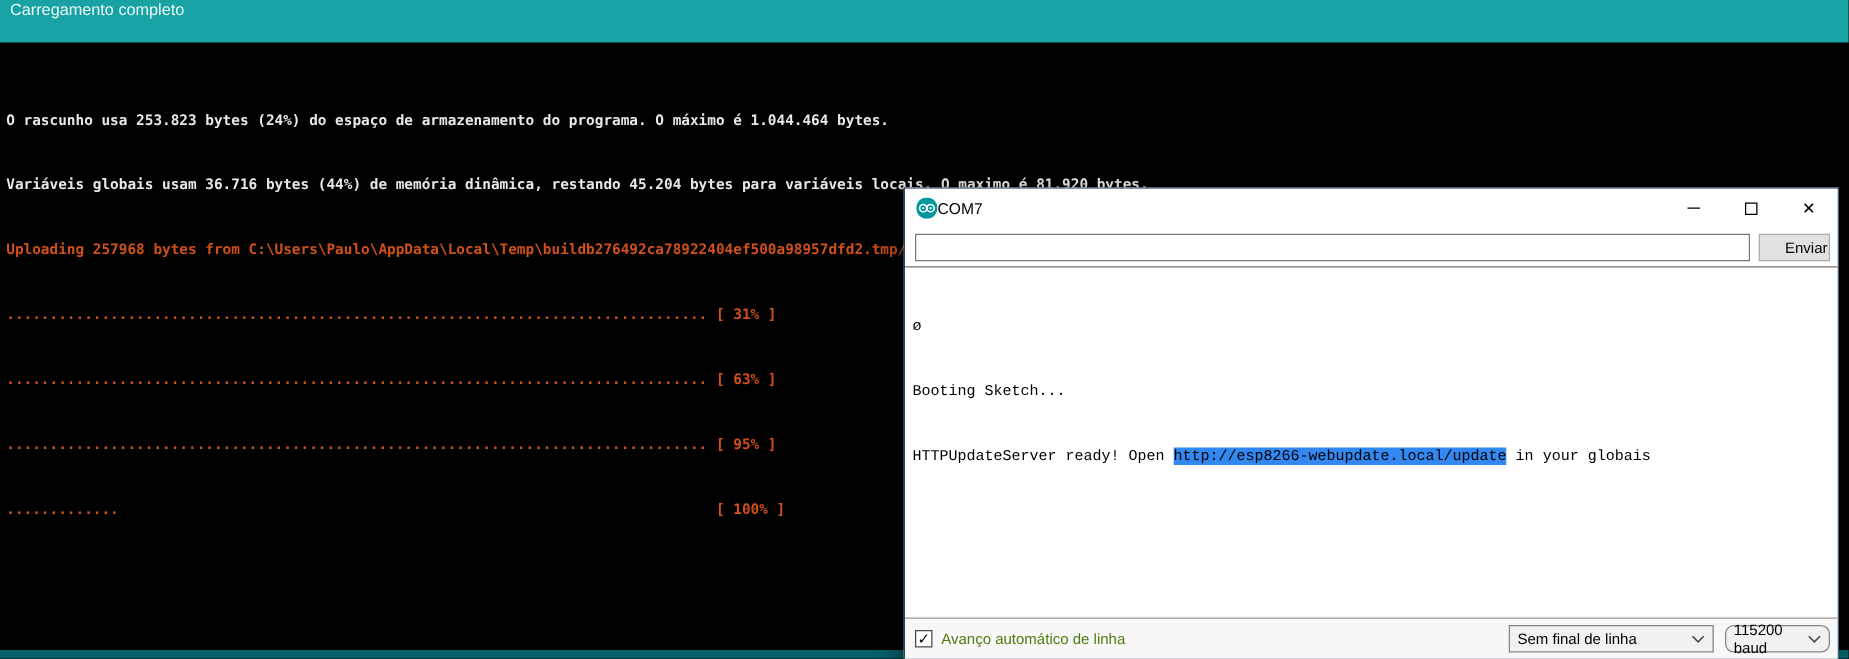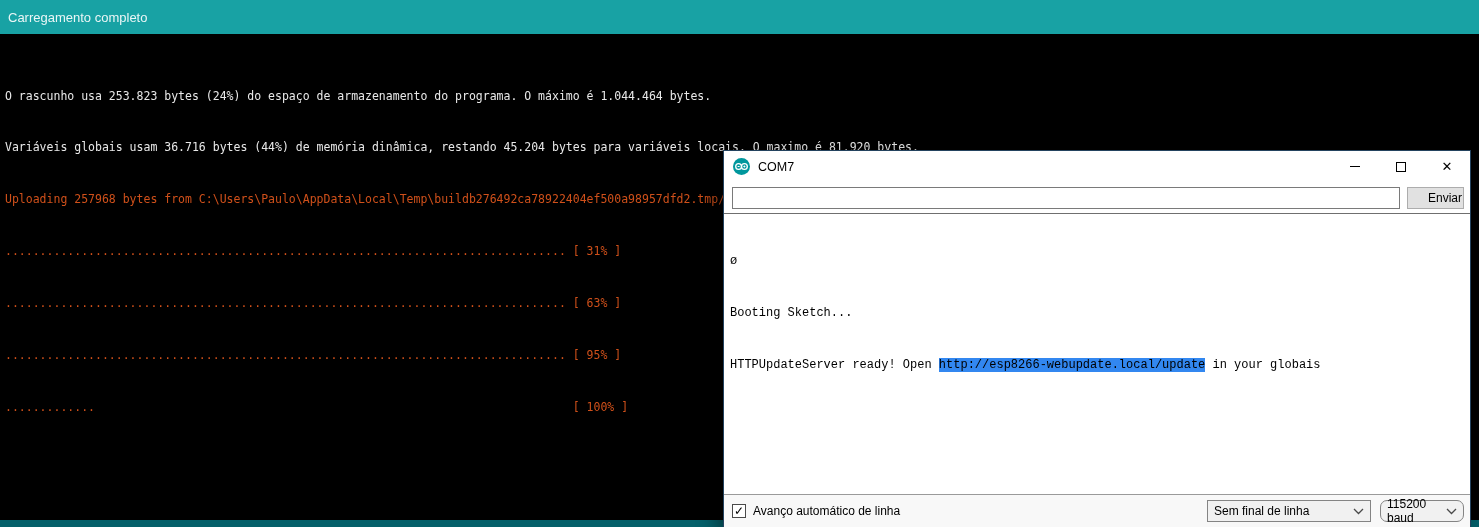--- a/index.html
+++ b/index.html
@@ -9,32 +9,32 @@
     background: #000000;
     font-family: "Liberation Sans", sans-serif;
   }
 
   
   .ide-statusbar {
     position: absolute; left: 0; top: 0; width: 100%; height: 34px;
     background: #18a2a4;
     color: #eaf6f6;
     font-size: 13px;
-    display: flex; align-items: center;
+    display: flex; align-items: flex-start;
     padding-left: 8px;
   }
   .ide-console {
     position: absolute; left: 5px; top: 53px; right: 0;
     font-family: "DejaVu Sans Mono", monospace;
     font-size: 11.5px;
     line-height: 17.3px;
     white-space: pre;
     color: #e8e8e8;
   }
-  .console-line { height: 17.3px; }
+  .console-line { height: 17.3px; font-weight: bold; }
   .console-line.orange { color: #d0501a; }
   .ide-bottomstrip {
     position: absolute; left: 0; bottom: 0; width: 100%; height: 7px;
     background: #04606a;
   }
 
   
   .sm-window {
     position: absolute; left: 723px; top: 150px; width: 748px; height: 377px;
     background: #ffffff;
@@ -43,21 +43,21 @@
     display: flex; flex-direction: column;
     box-shadow: -6px 6px 18px rgba(0,0,0,0.45);
   }
   .sm-titlebar {
     height: 31px; flex: 0 0 31px;
     background: #ffffff;
     display: flex; align-items: center;
   }
   .sm-appicon { margin-left: 9px; width: 17px; height: 17px; flex: 0 0 auto; }
   .sm-title {
-    margin-left: 8px; font-size: 12.5px; color: #000000;
+    margin-left: 0; font-size: 12.5px; color: #000000;
   }
   .sm-controls { margin-left: auto; display: flex; height: 100%; }
   .sm-ctrl {
     width: 46px; height: 100%;
     display: flex; align-items: center; justify-content: center;
     color: #000; cursor: default;
   }
   .sm-inputrow {
     flex: 0 0 31px; height: 31px;
     display: flex; align-items: center;
@@ -101,21 +101,21 @@
     padding: 0 6px 0 8px;
   }
   .sm-checkbox {
     width: 14px; height: 14px;
     border: 1px solid #4a4a4a;
     background: #ffffff;
     display: flex; align-items: center; justify-content: center;
     font-size: 12px; line-height: 12px; color: #000;
     flex: 0 0 auto;
   }
-  .sm-checklabel { margin-left: 7px; font-size: 12px; color: #000000; }
+  .sm-checklabel { margin-left: 7px; font-size: 12px; color: #4d7c0f; }
   .spacer { flex: 1 1 auto; }
   .sm-combo {
     height: 22px;
     background: #f1f1f1;
     border: 1px solid #848484;
     display: flex; align-items: center;
     font-size: 12px; color: #000;
     padding: 0 6px;
     flex: 0 0 auto;
   }

